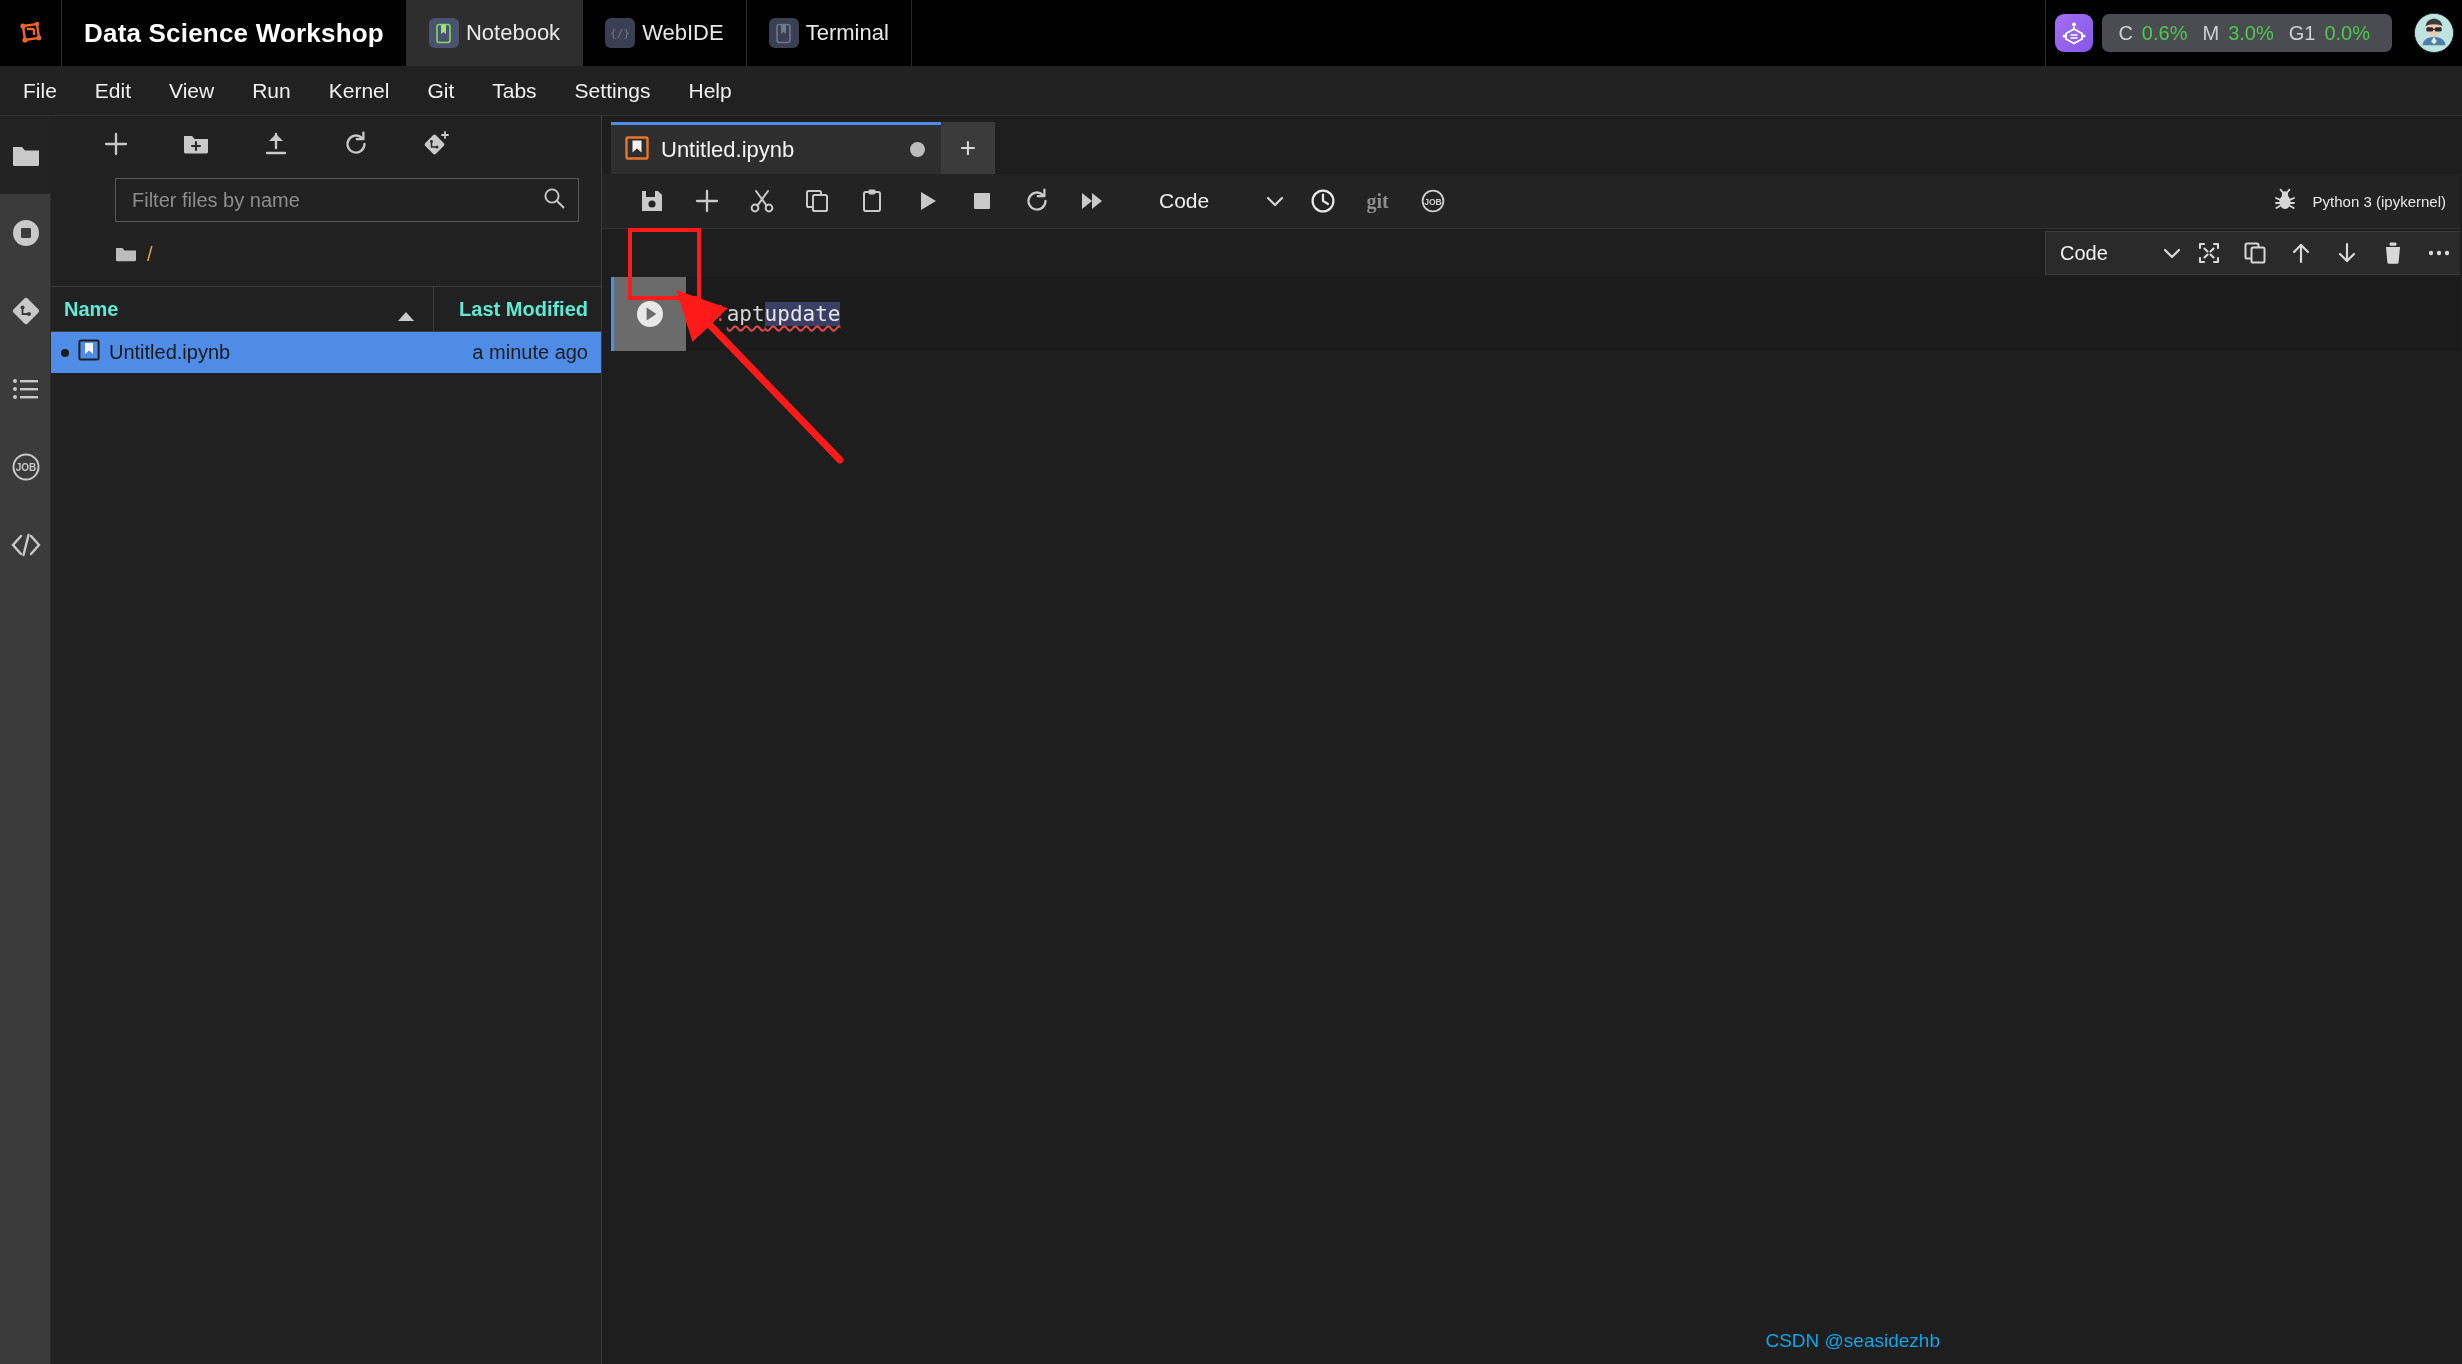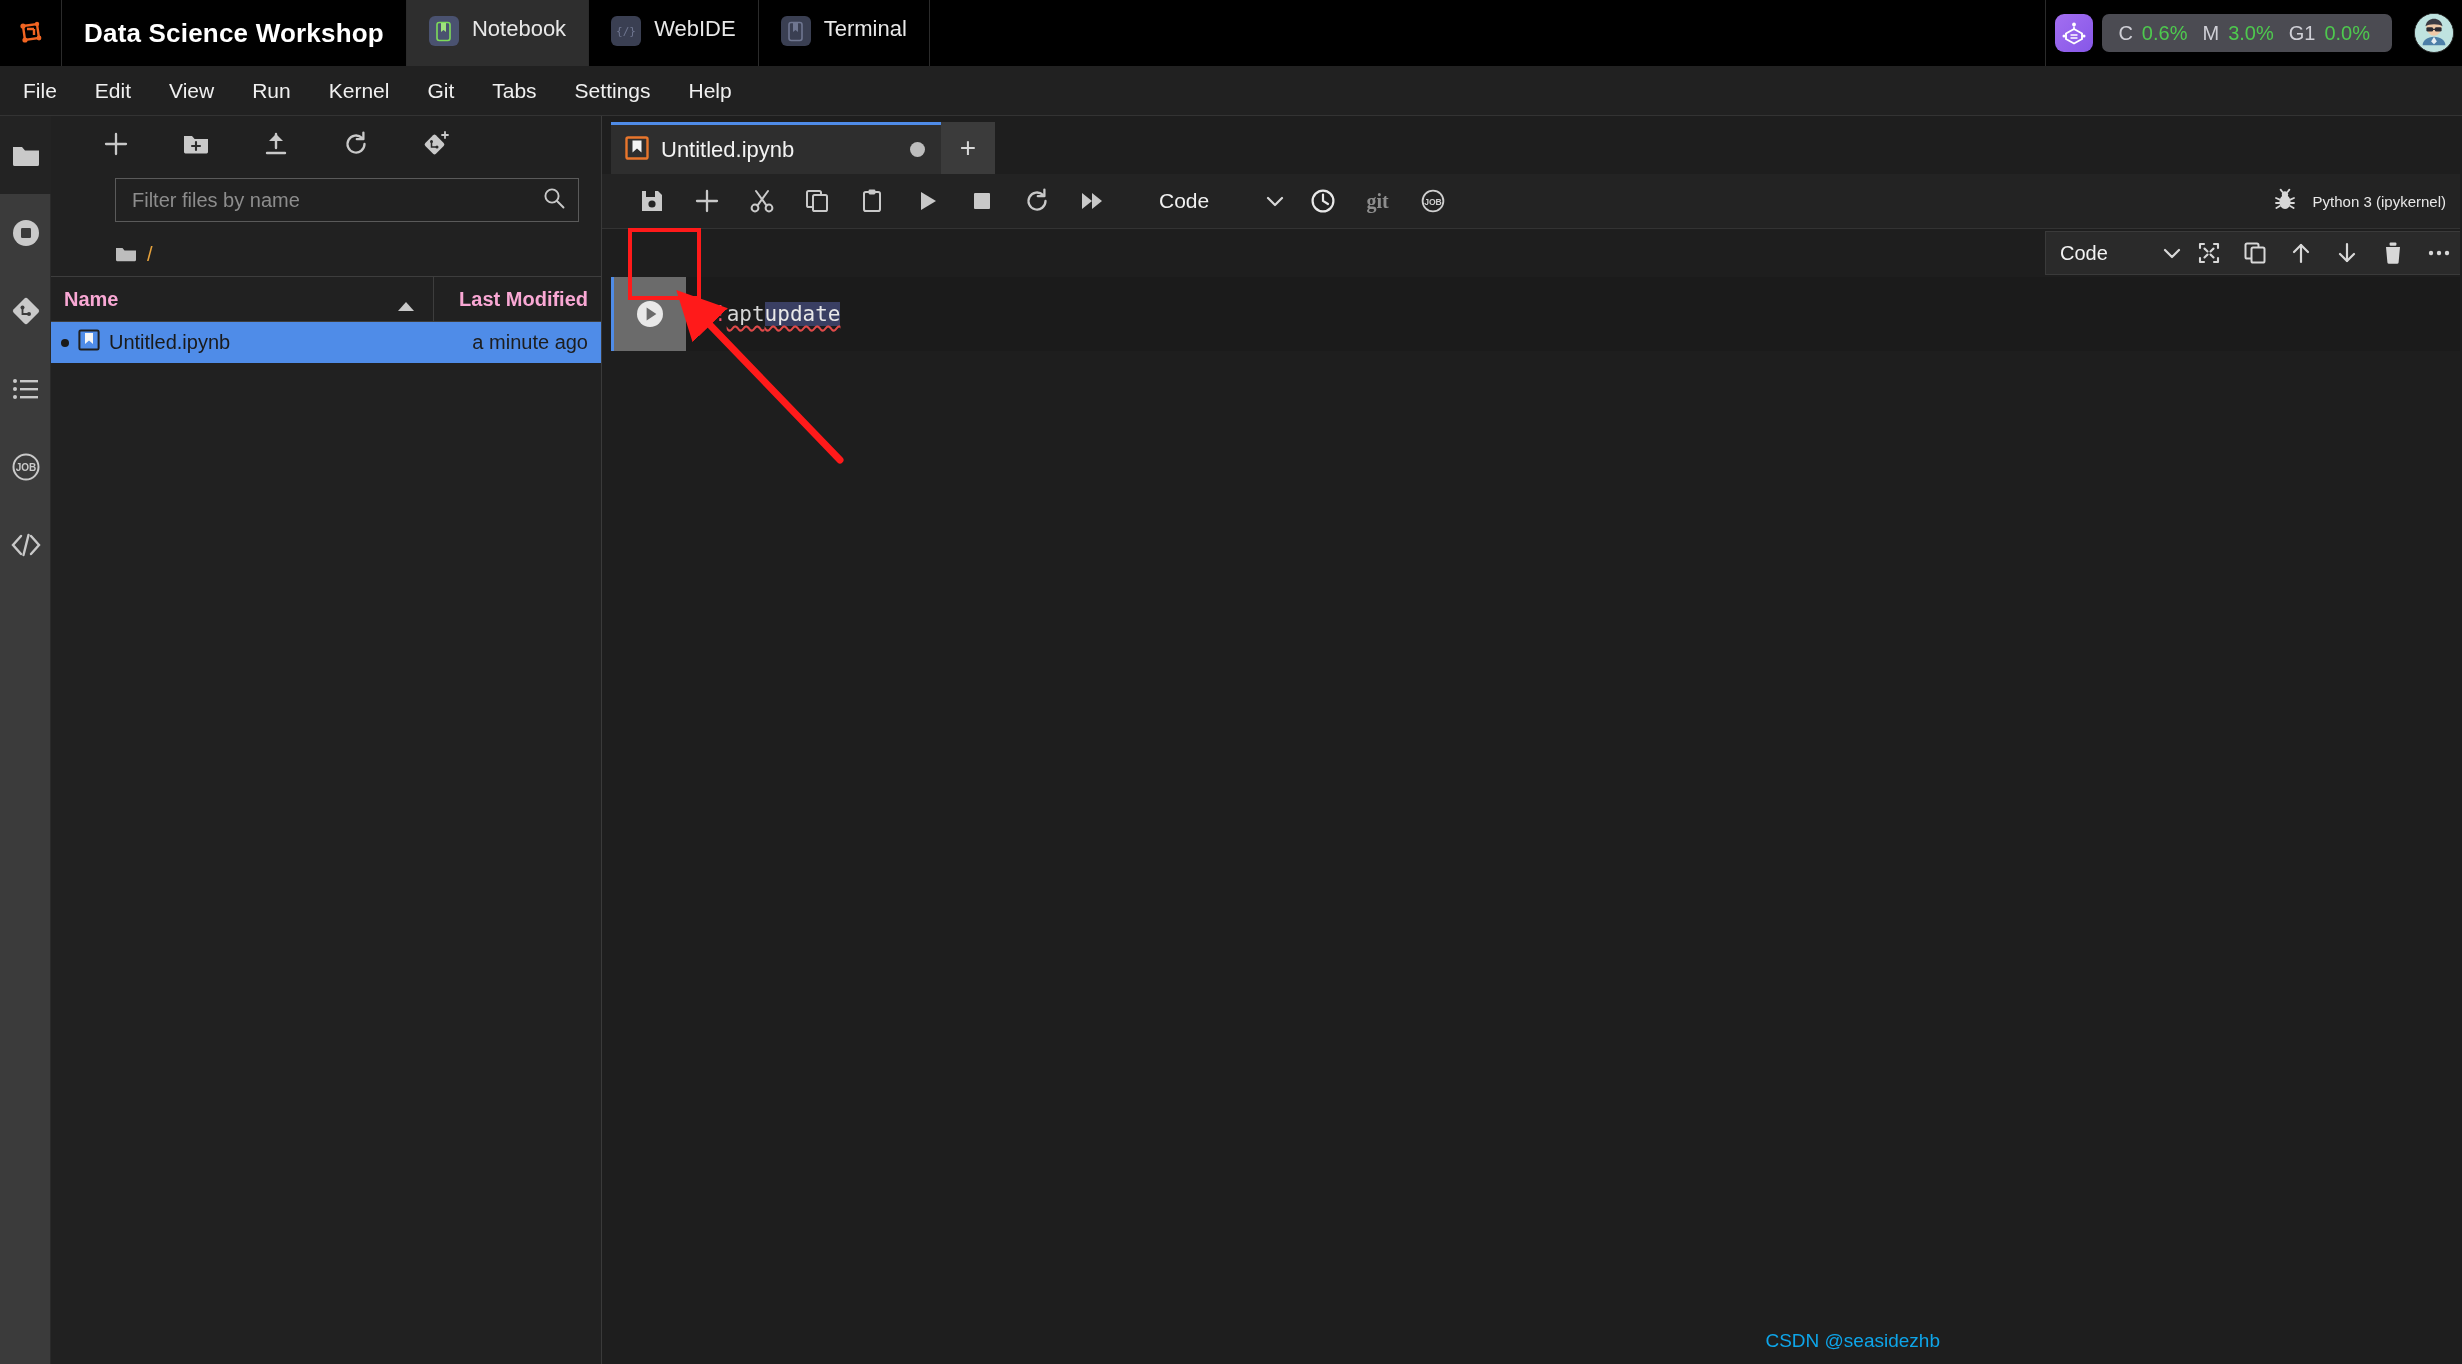--- a/index.html
+++ b/index.html
@@ -20,21 +20,21 @@
   .brand-logo {
     width: 62px; display: flex; align-items: center; justify-content: center;
     border-right: 1px solid #2b2b2b;
   }
   .brand-title {
     display: flex; align-items: center; padding: 0 22px;
     color: #ffffff; font-size: 26px; font-weight: bold; letter-spacing: .2px;
     border-right: 1px solid #2b2b2b;
   }
   .top-tab {
-    display: flex; align-items: flex-start; gap: 13px; padding: 16px 22px;
+    display: flex; align-items: center; gap: 7px; padding: 0 22px;
     color: #e8e8e8; font-size: 22px;
     border-right: 1px solid #2b2b2b;
   }
   .top-tab.active { background: #2e2e2e; }
   .tt-icon {
     width: 30px; height: 30px; border-radius: 6px;
     background: #3a3f52; display: flex; align-items: center; justify-content: center;
   }
   .tt-icon.nb { background: #4a5270; }
   .brand-spacer { flex: 1; border-right: 1px solid #2b2b2b; }
@@ -95,23 +95,23 @@
   .fb-filter input {
     flex: 1; background: transparent; border: none; outline: none;
     color: #d6d6d6; font-size: 20px; font-family: "Liberation Sans", sans-serif;
   }
   .fb-filter input::placeholder { color: #8d8d8d; }
   .fb-breadcrumb {
     display: flex; align-items: center; gap: 10px;
     margin: 14px 0 0 64px; height: 36px; color: #e6a23c; font-size: 20px;
   }
   .fb-head {
-    margin-top: 4px; display: flex; align-items: stretch; height: 46px;
+    margin-top: 14px; display: flex; align-items: stretch; height: 46px;
     border-top: 1px solid #3d3d3d; border-bottom: 1px solid #3d3d3d;
-    color: #f9a8d4; font-size: 20px; font-weight: bold;
+    color: #5eead4; font-size: 20px; font-weight: bold;
   }
   .fb-head .c-name { flex: 1; display: flex; align-items: center; padding-left: 13px; position: relative; }
   .fb-head .c-mod  { width: 168px; display: flex; align-items: center; justify-content: flex-end;
                      padding-right: 13px; border-left: 1px solid #3d3d3d; }
   .sort-caret { position: absolute; right: 18px; top: 17px; }
   .fb-row {
     display: flex; align-items: center; height: 41px; background: #4f8ce8;
     color: #1a1a1a; font-size: 20px;
   }
   .fb-row .r-name { flex: 1; display: flex; align-items: center; gap: 9px; padding-left: 6px; }

